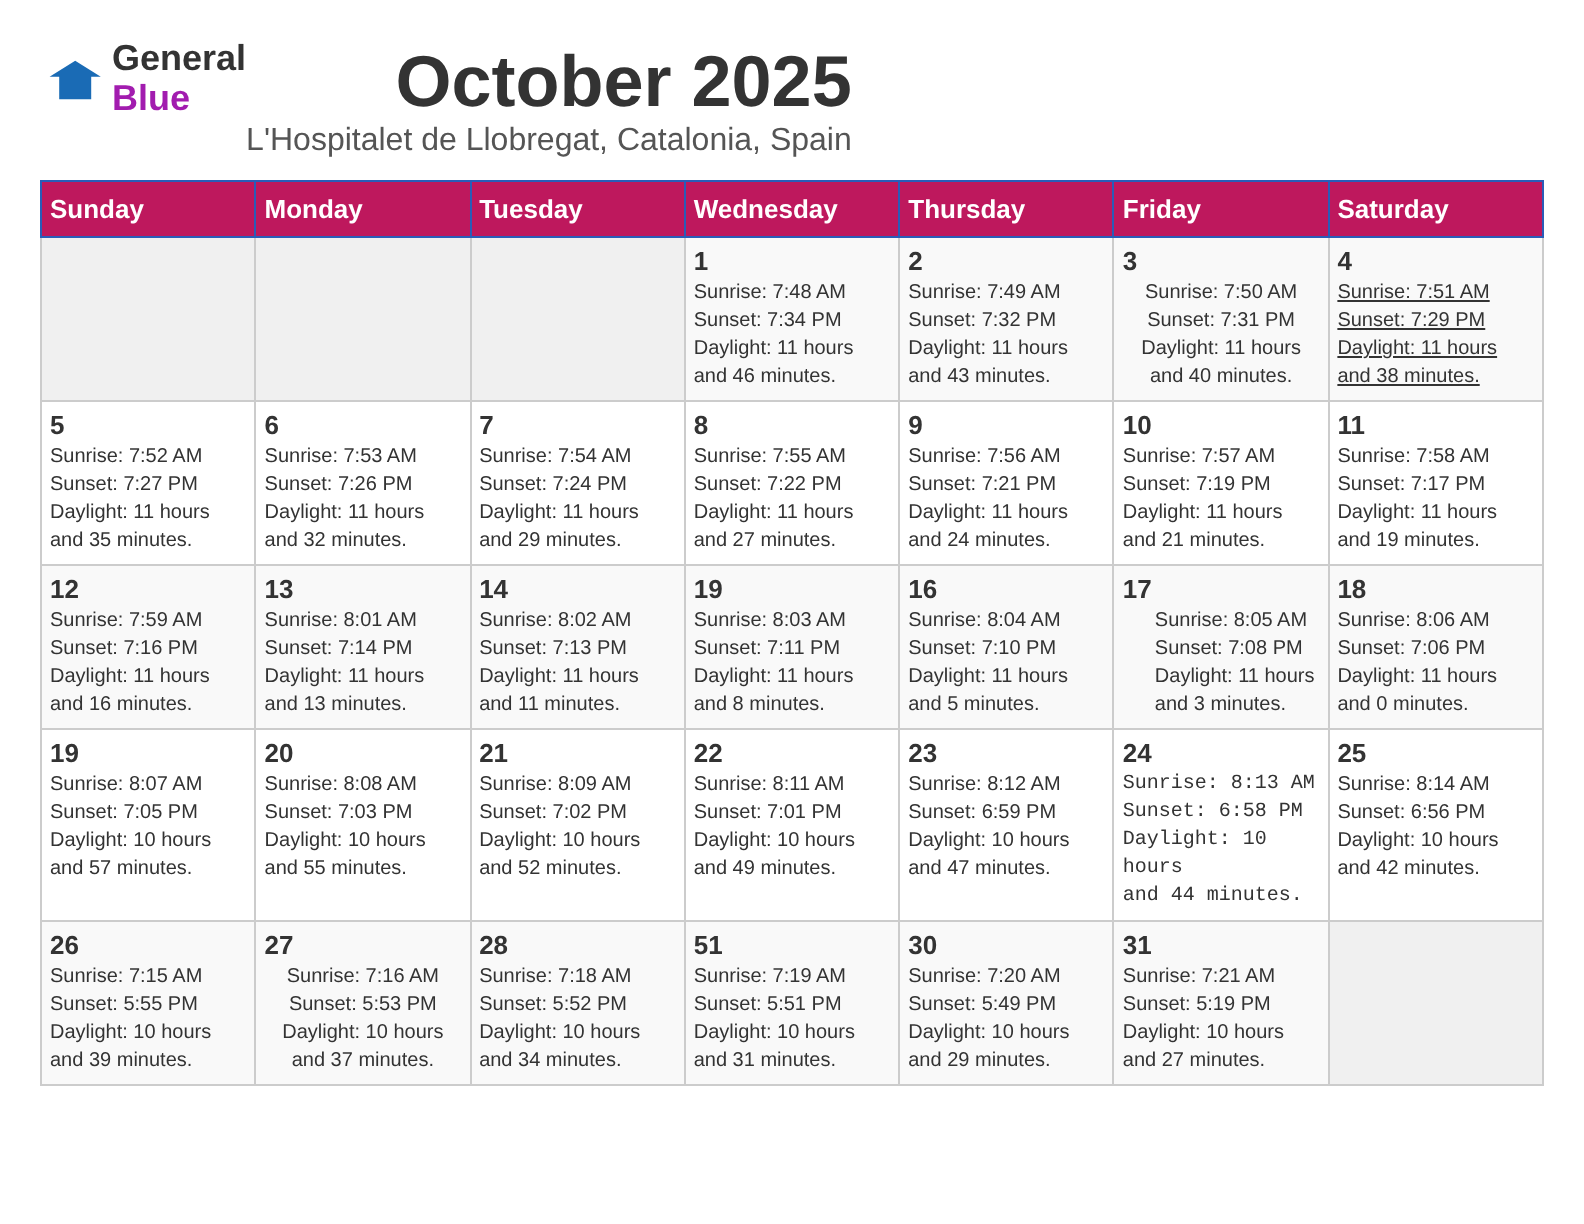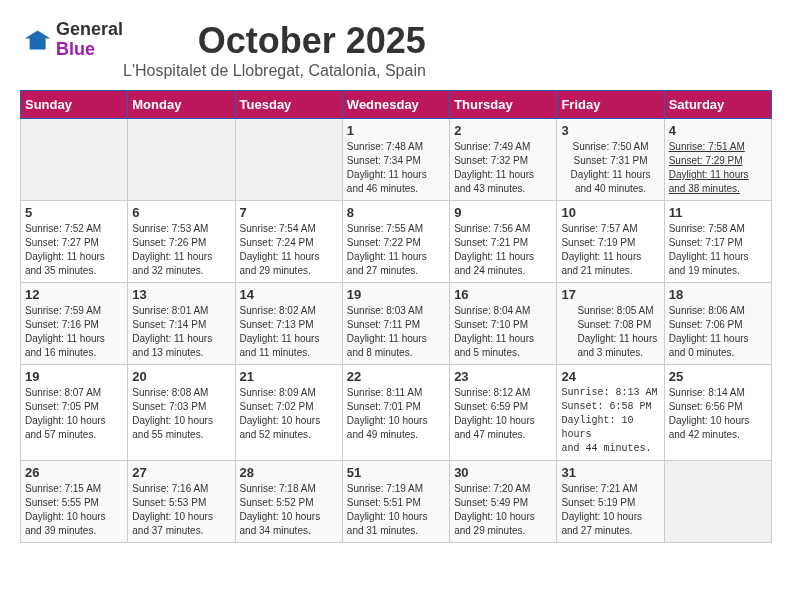--- a/index.html
+++ b/index.html
@@ -309,21 +309,21 @@
       <tr>
         <td>
           <div class="day-number">26</div>
           <div class="day-info" style="white-space: pre-line;">Sunrise: 7:15 AM
 Sunset: 5:55 PM
 Daylight: 10 hours
 and 39 minutes.</div>
         </td>
         <td>
           <div class="day-number">27</div>
-          <div class="day-info" style="white-space: pre-line;">Sunrise: 7:16 AM
+          <div class="day-info" style="white-space: pre-line; text-align: center;">Sunrise: 7:16 AM
 Sunset: 5:53 PM
 Daylight: 10 hours
 and 37 minutes.</div>
         </td>
         <td>
           <div class="day-number">28</div>
           <div class="day-info" style="white-space: pre-line;">Sunrise: 7:18 AM
 Sunset: 5:52 PM
 Daylight: 10 hours
 and 34 minutes.</div>

